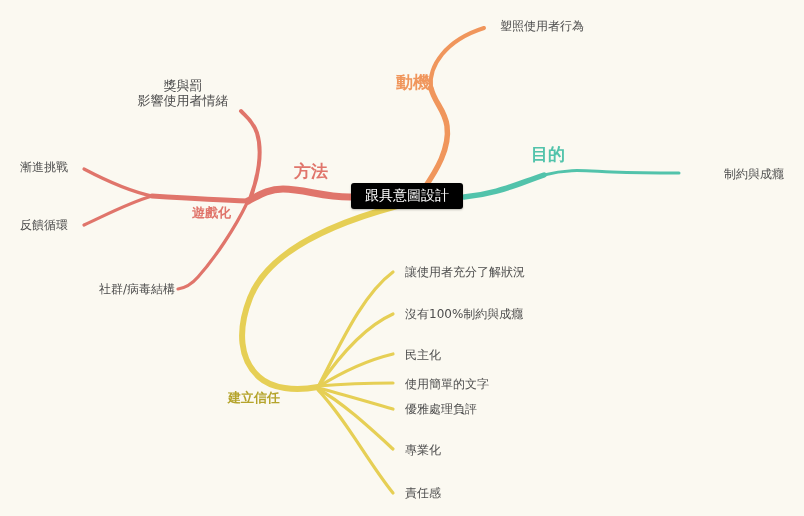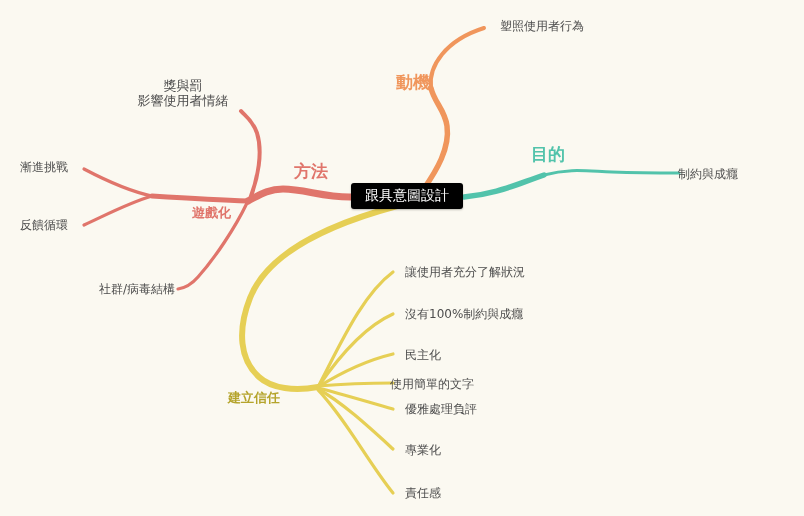--- a/index.html
+++ b/index.html
@@ -64,34 +64,34 @@
     <path d="M 318 389 C 342 402 370 428 393 449" stroke-width="3.2" stroke="#e6cf55"></path>
     <path d="M 318 390 C 345 418 368 462 393 493" stroke-width="3.2" stroke="#e6cf55"></path>
   </svg>
 
   <div class="root-node" style="background: #000000;">跟具意圖設計</div>
 
   <div class="label branch-label" style="left: 396px; top: 75px; color: rgb(240, 150, 92);">動機</div>
   <div class="label" style="left:500px; top:19px;">塑照使用者行為</div>
 
   <div class="label branch-label" style="left: 531px; top: 147px; color: rgb(82, 195, 171);">目的</div>
-  <div class="label" style="left:678px; top:167px;">制約與成癮</div>
+  <div class="label" style="left:724px; top:167px;">制約與成癮</div>
 
   <div class="label branch-label" style="left: 282px; top: 164px; color: rgb(224, 117, 107); margin-left: 12px;">方法</div>
   <div class="label sub-label" style="left: 192px; top: 205px; color: rgb(224, 117, 107);">遊戲化</div>
   <div class="label right-align" style="left:133px; top:78px; width:100px; font-size:13px;">
     <div>獎與罰</div>
     <div>影響使用者情緒</div>
   </div>
   <div class="label" style="left:20px; top:160px;">漸進挑戰</div>
   <div class="label" style="left:20px; top:218px;">反饋循環</div>
   <div class="label" style="left:99px; top:282px;">社群/病毒結構</div>
 
   <div class="label sub-label" style="left: 228px; top: 390px; color: rgb(181, 164, 44);">建立信任</div>
   <div class="label" style="left:405px; top:265px;">讓使用者充分了解狀況</div>
   <div class="label" style="left:405px; top:307px;">沒有100%制約與成癮</div>
   <div class="label" style="left:405px; top:348px;">民主化</div>
-  <div class="label" style="left:390px; top:377px;">使用簡單的文字</div>
+  <div class="label" style="left:405px; top:377px;">使用簡單的文字</div>
   <div class="label" style="left:405px; top:402px;">優雅處理負評</div>
   <div class="label" style="left:405px; top:443px;">專業化</div>
   <div class="label" style="left:405px; top:486px;">責任感</div>
 
 </div>
 
 </body></html>

